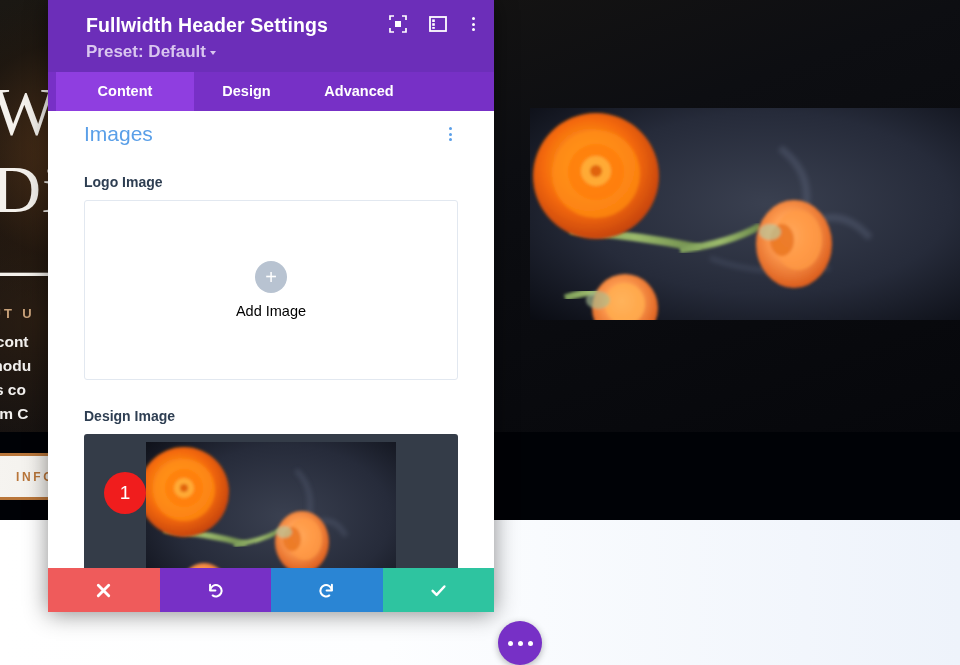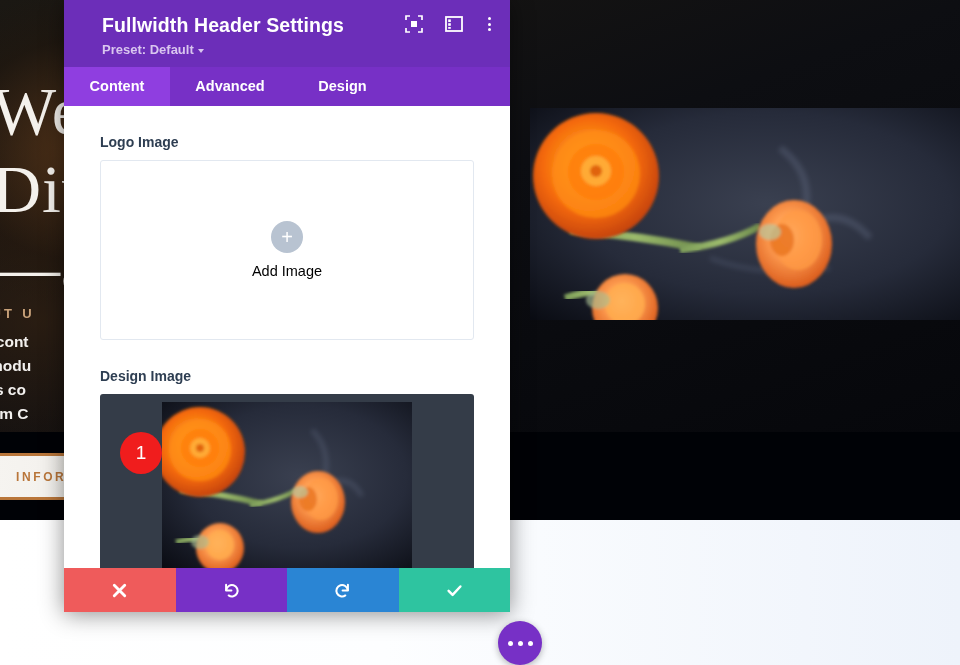--- a/index.html
+++ b/index.html
@@ -53,36 +53,36 @@
 
   
   .bg-photo {
     position: absolute; left: 530px; top: 108px; width: 430px; height: 212px;
     overflow: hidden;
   }
   .photo-canvas { position: absolute; inset: 0; }
 
   
   .modal {
-    position: absolute; left: 64px; top: 0; width: 446px; height: 612px;
+    position: absolute; left: 48px; top: 0; width: 446px; height: 612px;
     background: #fff; box-shadow: 0 2px 22px rgba(0,0,0,.45);
     display: flex; flex-direction: column; overflow: hidden;
   }
   .modal-header { background: #6c2eb9; padding: 14px 20px 10px 38px; position: relative; }
   .modal-title { color: #fff; font-size: 19.5px; font-weight: 700; letter-spacing: .1px; }
-  .modal-preset { color: #d9c6ef; font-size: 13px; font-weight: 700; margin-top: 5px; }
+  .modal-preset { color: #d9c6ef; font-size: 17px; font-weight: 700; margin-top: 5px; }
   .caret { display: inline-block; margin-left: 4px; border-left: 3.5px solid transparent;
     border-right: 3.5px solid transparent; border-top: 4.5px solid #d9c6ef; vertical-align: middle; }
   .header-icons { position: absolute; right: 16px; top: 15px; display: flex; align-items: center; gap: 22px; }
   .hicon { width: 18px; height: 18px; cursor: pointer; display: block; }
 
   .tabs { display: flex; background: #7730c6; }
   .tab { padding: 11px 0 12px; color: #fff; font-size: 14.5px; font-weight: 700;
     cursor: pointer; text-align: center; }
-  .tab.content-tab { width: 106px; background: #8f3ee0; }
+  .tab.content-tab { width: 138px; background: #8f3ee0; margin-left: 8px; }
   .tab.design-tab { width: 105px; }
   .tab.advanced-tab { width: 120px; }
 
   .modal-body { flex: 1; position: relative; overflow: hidden; background: #fff; padding: 0 36px; }
   .section-title-row { display: flex; align-items: center; justify-content: space-between;
     padding-top: 11px; }
   .section-title { color: #5a9fe8; font-size: 21px; font-weight: 400; }
   .kebab { display: flex; flex-direction: column; gap: 2.5px; cursor: pointer; padding: 4px 6px; }
   .kebab i { width: 3px; height: 3px; background: #5a9fe8; border-radius: 50%; display: block; }
 
@@ -230,25 +230,33 @@
         <div class="kebab" style="padding:2px 3px">
           <i style="background:#fff"></i>
             <i style="background:#fff"></i>
             <i style="background:#fff"></i>
         </div>
       </div>
     </div>
 
     <div class="tabs">
       <div class="tab content-tab">Content</div>
+      <div class="tab design-tab">Design</div>
       <div class="tab advanced-tab">Advanced</div>
-      <div class="tab design-tab">Design</div>
     </div>
 
     <div class="modal-body">
+      <div class="section-title-row">
+        <div class="section-title">Images</div>
+        <div class="kebab">
+            <i></i>
+            <i></i>
+            <i></i>
+          </div>
+      </div>
 
       <div class="field-label">Logo Image</div>
       <div class="upload-box">
         <div class="plus-circle">+</div>
         <div class="upload-text">Add Image</div>
       </div>
 
       <div class="field-label">Design Image</div>
       <div class="thumb-box">
         <div class="badge">1</div>

